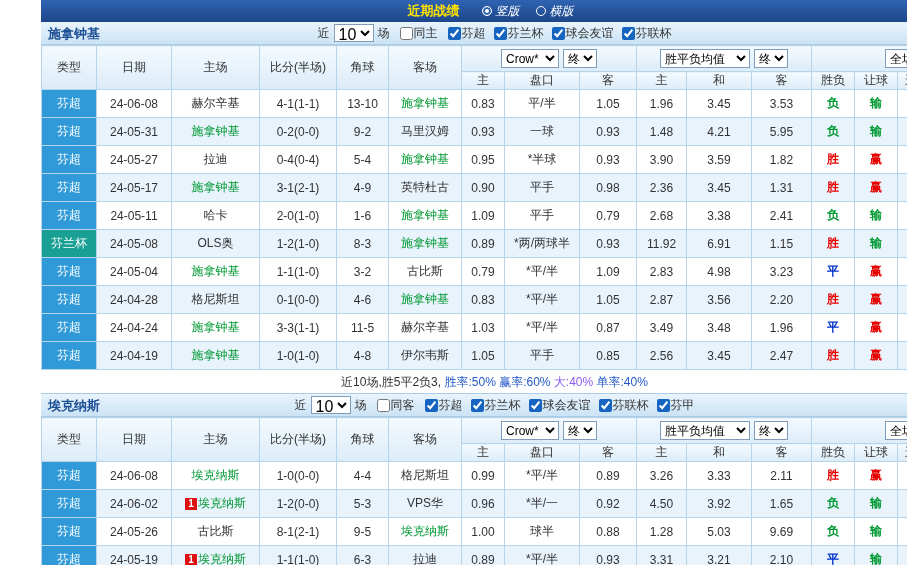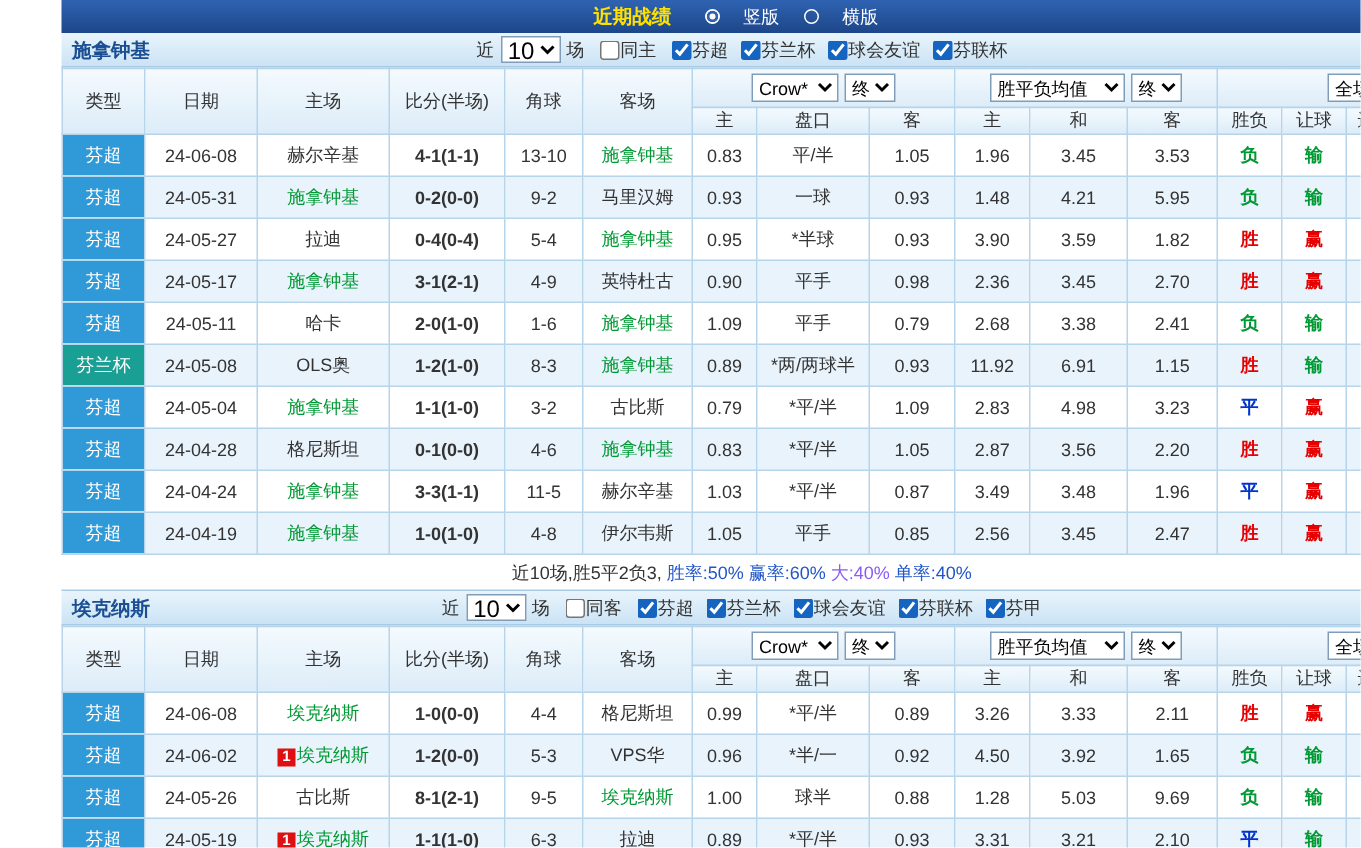--- a/index.html
+++ b/index.html
@@ -4,21 +4,21 @@
 <style>
   * { box-sizing: border-box; margin: 0; padding: 0; }
   html,body { width: 907px; height: 565px; overflow: hidden; background: #fff;
     font-family: "Liberation Sans", sans-serif; }
   .app { width: 907px; height: 565px; position: relative; background: #fff; margin-left: 41px; }
 
   
   .topbar { height: 22px; background: linear-gradient(180deg,#2f63b2,#1d4689);
     display: flex; align-items: center; justify-content: center; position: relative; color:#fff; }
   .topbar-title { color: #ffe100; font-weight: bold; font-size: 13px; margin-right: 14px; }
-  .radio-opt { display: inline-flex; align-items: center; gap: 16px; margin: 0 8px; font-size: 12px; cursor: pointer; }
+  .radio-opt { display: inline-flex; align-items: center; gap: 4px; margin: 0 8px; font-size: 12px; cursor: pointer; font-style: italic; }
   .radio { width: 10px; height: 10px; border: 1px solid #fff; border-radius: 50%; display: inline-block; background: transparent; }
   .radio.checked { background: #fff; box-shadow: inset 0 0 0 2px #2f63b2; border-color:#fff; background:#fff; }
   .close-btn { position: absolute; right: 4px; top: 2px; width: 18px; height: 18px;
     background: #5a85c8; border: 1px solid #9db9e0; color: #fff; font-size: 12px; line-height: 15px;
     text-align: center; cursor: pointer; padding: 0; }
 
   
   .control-bar { height: 23px; background: linear-gradient(180deg,#e9f4fc,#cbe3f5);
     border-bottom: 1px solid #aacbe3; position: relative;
     display: flex; align-items: center; justify-content: center; }
@@ -39,21 +39,21 @@
   .grid thead select { font-size: 12px; height: 19px; border: 1px solid #7f9db9; background: #fff; font-family: inherit; }
   .sel-wide { width: 90px; } .sel-med { width: 58px; } .sel-sm { width: 34px; }
   .hcell { display: flex; align-items: center; justify-content: center; gap: 4px; }
   .hcell.right { justify-content: flex-end; padding-right: 5px; }
   .grid tbody td { height: 28px; background: #fff; }
   .grid tbody tr.alt td { background: #e9f3fc; }
   .c-type { padding: 0 !important; }
   .league-tag { display: block; width: 100%; height: 27px; line-height: 27px;
     color: #fff; text-align: center; font-size: 12px; }
   .hl { color: #009933; }
-  .c-score { color: #d0342c; font-weight: bold; }
+  .c-score { color: #d0342c; }
   .c-a1 { color: #2156c8; }
   .c-res, .c-let, .c-goal { font-weight: bold; }
   .badge { display: inline-block; width: 12px; height: 12px; line-height: 12px;
     background: #dd1111; color: #fff; font-size: 10px; font-weight: bold;
     text-align: center; margin-right: 1px; }
 
   
   .summary { height: 24px; line-height: 24px; text-align: center; font-size: 12px;
     background: #fff; border-bottom: 1px solid #aacbe3; }
 </style>
@@ -236,21 +236,21 @@
     <td class="c-date">24-05-17</td>
     <td class="c-home"><span class="home-name hl">施拿钟基</span></td>
     <td class="c-score">3-1(2-1)</td>
     <td class="c-corner">4-9</td>
     <td class="c-away"><span class="away-name">英特杜古</span></td>
     <td class="c-o0">0.90</td>
     <td class="c-o1">平手</td>
     <td class="c-o2">0.98</td>
     <td class="c-a0">2.36</td>
     <td class="c-a1">3.45</td>
-    <td class="c-a2">2.70</td>
+    <td class="c-a2">1.31</td>
     <td class="c-res" style="color: rgb(230, 0, 0);">胜</td>
     <td class="c-let" style="color: rgb(230, 0, 0);">赢</td>
     <td class="c-goal" style="color: rgb(230, 0, 0);">大</td>
   </tr>
 
   <tr>
     <td class="c-type">
               <span class="league-tag" style="background: rgb(47, 154, 215);">芬超</span>
             </td>
     <td class="c-date">24-05-11</td>

